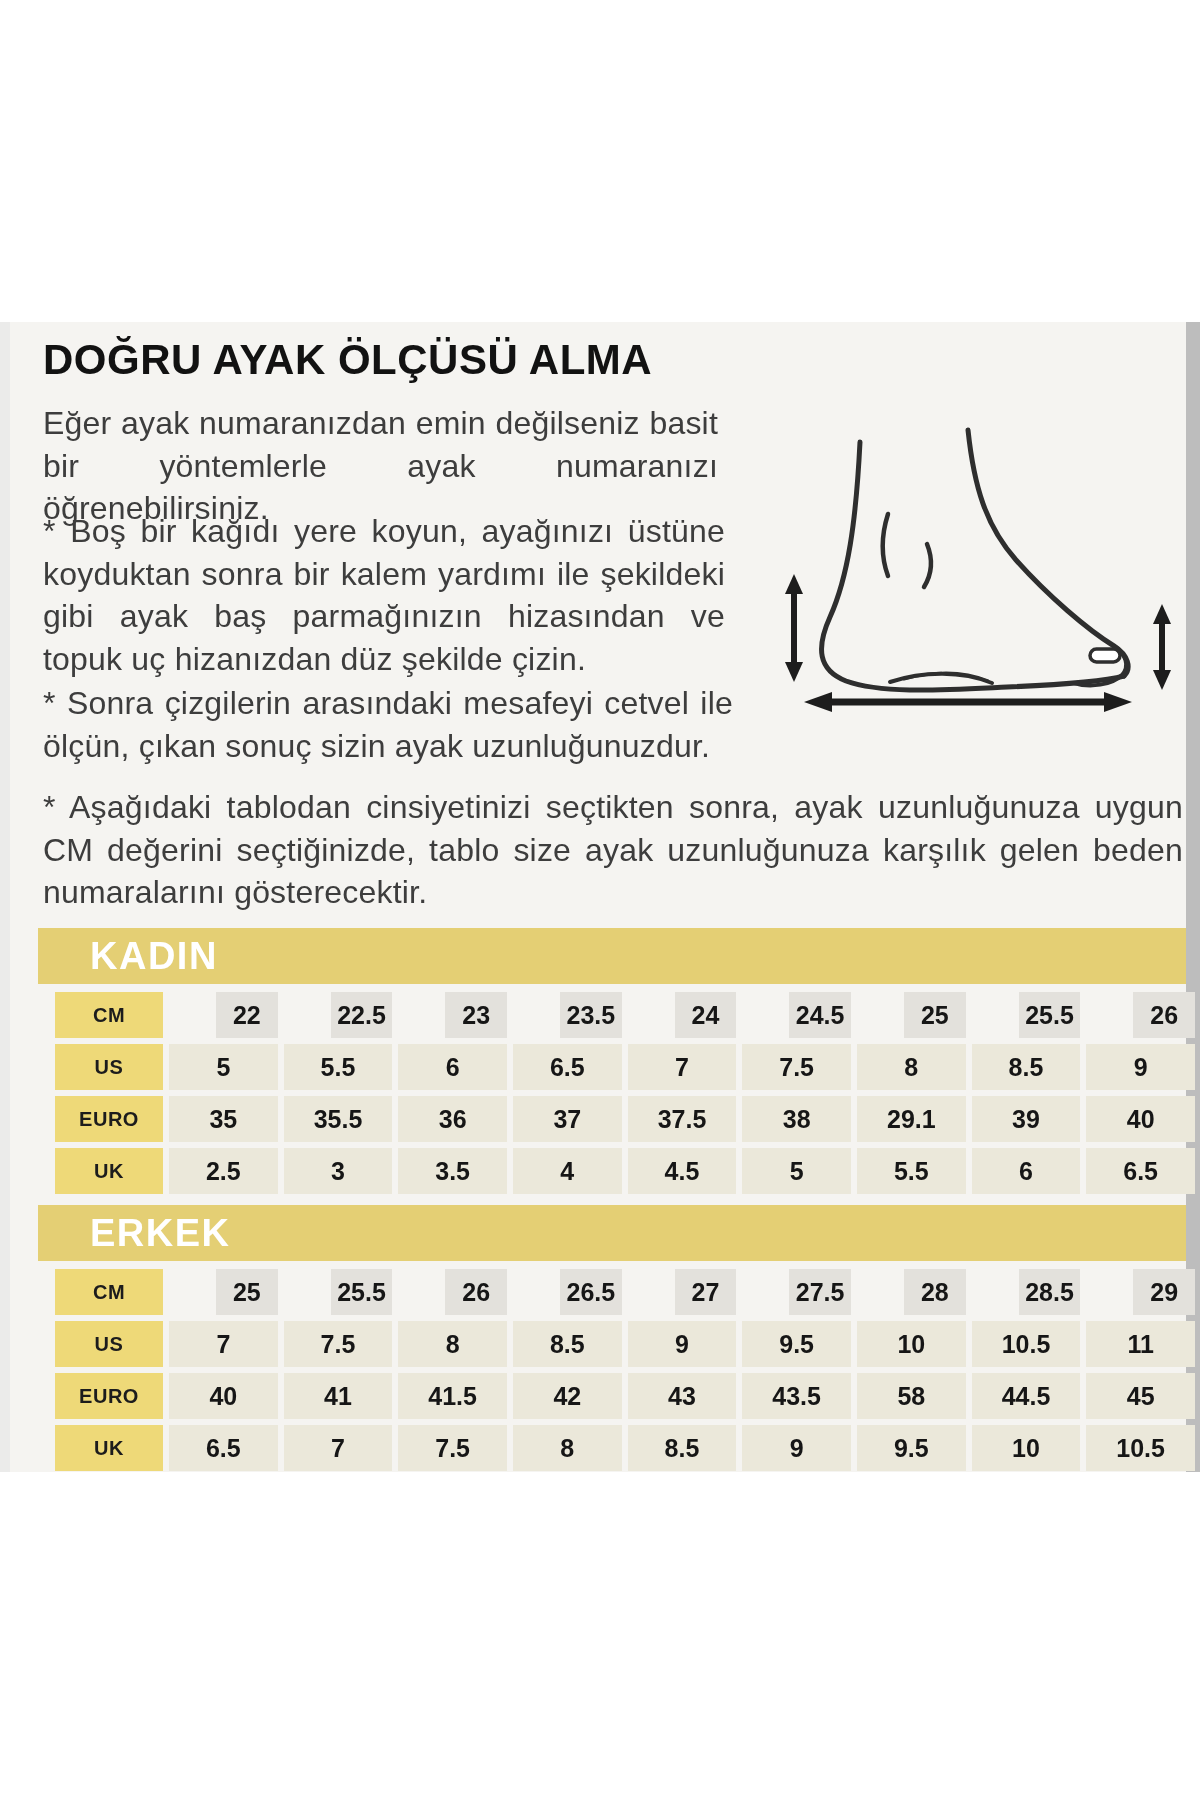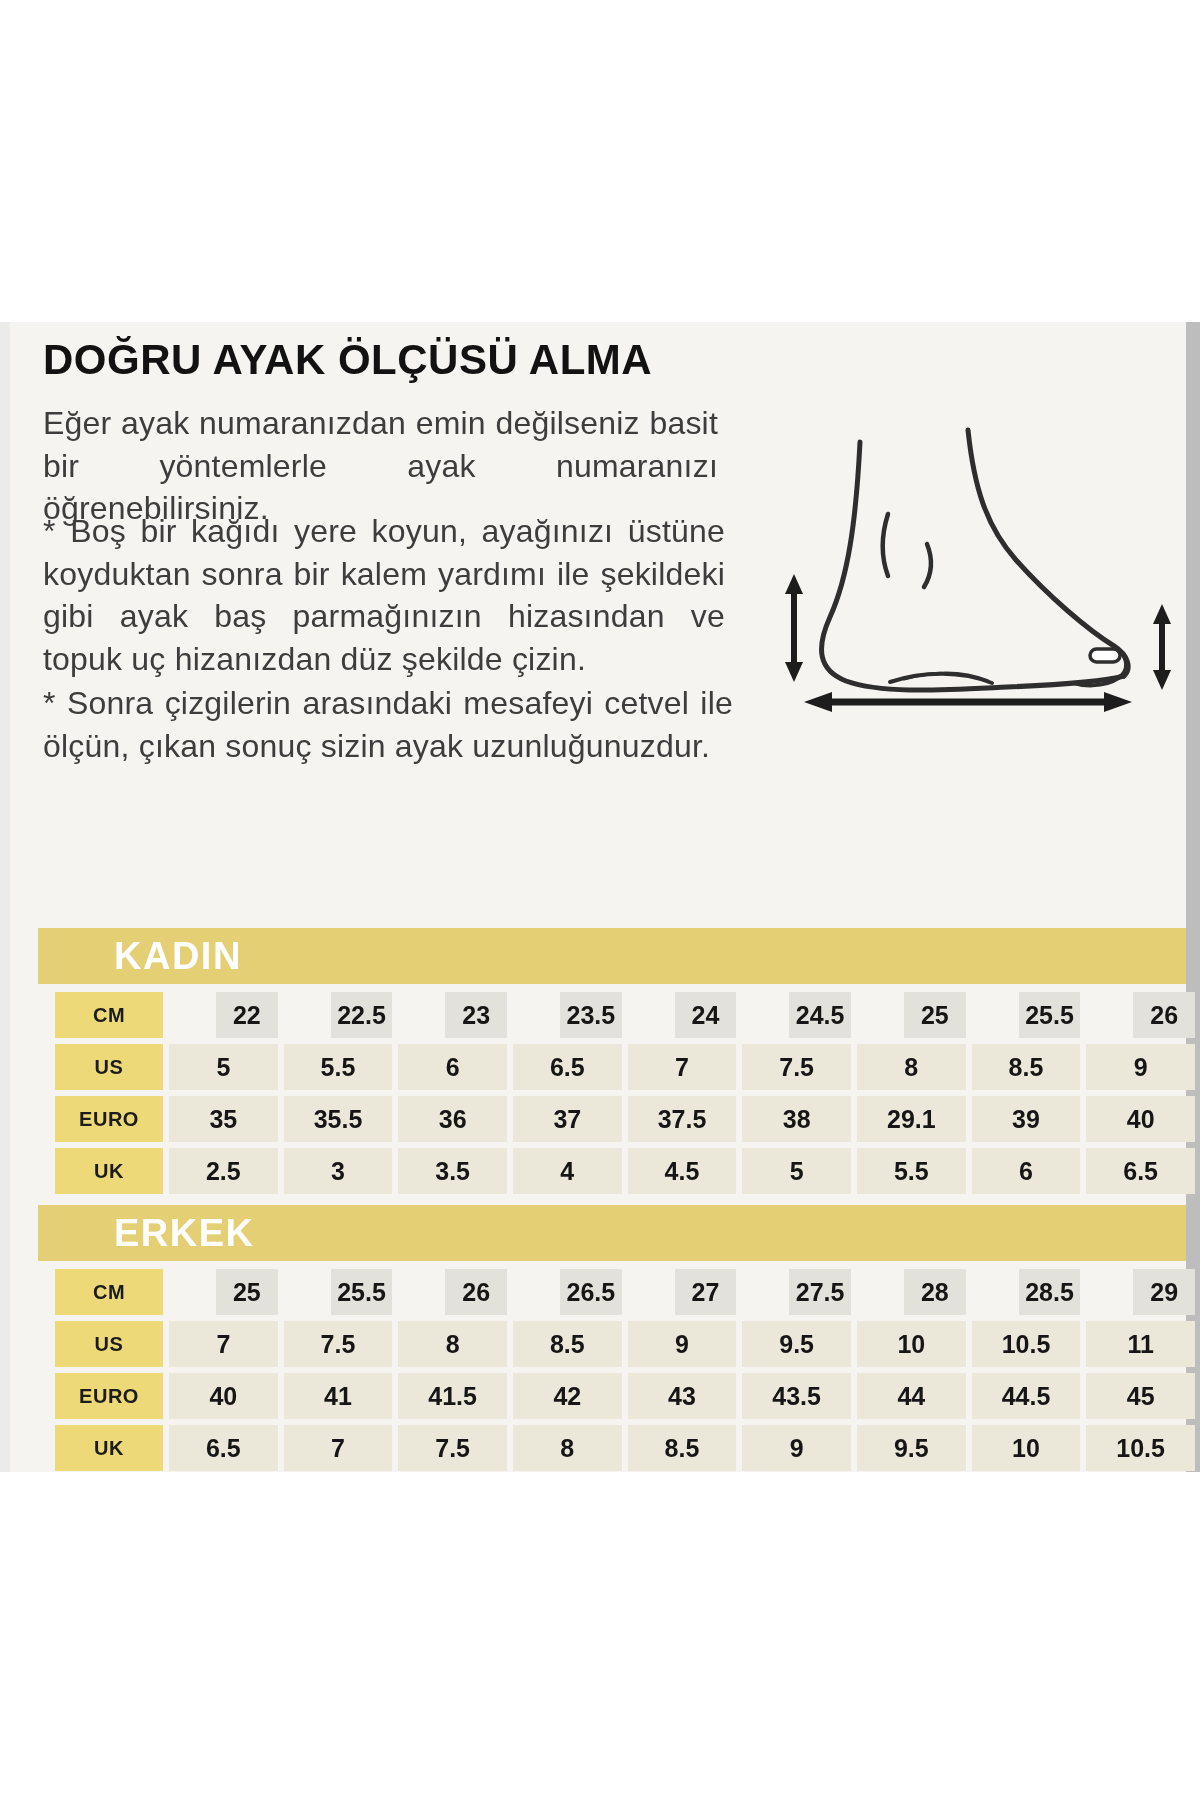--- a/index.html
+++ b/index.html
@@ -19,21 +19,21 @@
           text-align:justify; letter-spacing:0.2px; }
   .para-intro   { left:43px; top:402px;  width:675px; }
   .para-bullet1 { left:43px; top:510px;  width:682px; }
   .para-bullet2 { left:43px; top:682px;  width:690px; }
   .para-bullet3 { left:43px; top:786px;  width:1140px; }
 
   .foot-illustration { position:absolute; left:772px; top:402px; width:408px; height:312px; }
 
   .band { position:absolute; left:38px; width:1148px; height:56px; background:#e4cf74;
           color:#ffffff; font-size:38px; font-weight:900; letter-spacing:1.5px;
-          line-height:56px; padding-left:76px; }
+          line-height:56px; padding-left:52px; }
   .band-kadin { top:928px; }
   .band-erkek { top:1205px; }
 
   .size-table { position:absolute; left:47px; width:1148px;
                 display:grid; grid-template-columns:108px repeat(9, 1fr);
                 grid-auto-rows:46px; gap:6px;padding-left:8px; }
   .table-kadin { top:992px; }
   .table-erkek { top:1269px; }
 
   .cell { display:flex; align-items:center; justify-content:center; }
@@ -49,20 +49,21 @@
 
   <div class="panel"></div>
   <div class="edge-left"></div>
   <div class="edge-right"></div>
 
   <h1 class="page-title">DOĞRU AYAK ÖLÇÜSÜ ALMA</h1>
 
   <p class="para para-intro">Eğer ayak numaranızdan emin değilseniz basit bir yöntemlerle ayak numaranızı öğrenebilirsiniz.</p>
   <p class="para para-bullet1">* Boş bir kağıdı yere koyun, ayağınızı üstüne koyduktan sonra bir kalem yardımı ile şekildeki gibi ayak baş parmağınızın hizasından ve topuk uç hizanızdan düz şekilde çizin.</p>
   <p class="para para-bullet2">* Sonra çizgilerin arasındaki mesafeyi cetvel ile ölçün, çıkan sonuç sizin ayak uzunluğunuzdur.</p>
+  <p class="para para-bullet3">* Aşağıdaki tablodan cinsiyetinizi seçtikten sonra, ayak uzunluğunuza uygun CM değerini seçtiğinizde, tablo size ayak uzunluğunuza karşılık gelen beden numaralarını gösterecektir.</p>
 
   <svg class="foot-illustration" viewBox="0 0 408 312" fill="none" xmlns="http://www.w3.org/2000/svg">
 
     <g>
       <path d="M 88,40 C 84,120 76,175 58,215 C 44,246 46,268 74,279 C 110,292 170,288 235,285 C 285,283 330,280 352,274" stroke="#2e2e2e" stroke-width="5" stroke-linecap="round"></path>
 
       <path d="M 196,28 C 202,85 214,124 244,158 C 276,194 316,228 342,244 C 356,253 360,266 352,274" stroke="#2e2e2e" stroke-width="5" stroke-linecap="round"></path>
 
       <path d="M 342,244 C 354,252 358,264 350,273 C 340,283 318,286 302,281" stroke="#2e2e2e" stroke-width="4" stroke-linecap="round"></path>
 
@@ -160,21 +161,21 @@
       <div class="cell value-cell">10</div>
       <div class="cell value-cell">10.5</div>
       <div class="cell value-cell">11</div>
       <div class="cell label-cell">EURO</div>
       <div class="cell value-cell">40</div>
       <div class="cell value-cell">41</div>
       <div class="cell value-cell">41.5</div>
       <div class="cell value-cell">42</div>
       <div class="cell value-cell">43</div>
       <div class="cell value-cell">43.5</div>
-      <div class="cell value-cell">44</div>
+      <div class="cell value-cell">58</div>
       <div class="cell value-cell">44.5</div>
       <div class="cell value-cell">45</div>
       <div class="cell label-cell">UK</div>
       <div class="cell value-cell">6.5</div>
       <div class="cell value-cell">7</div>
       <div class="cell value-cell">7.5</div>
       <div class="cell value-cell">8</div>
       <div class="cell value-cell">8.5</div>
       <div class="cell value-cell">9</div>
       <div class="cell value-cell">9.5</div>

